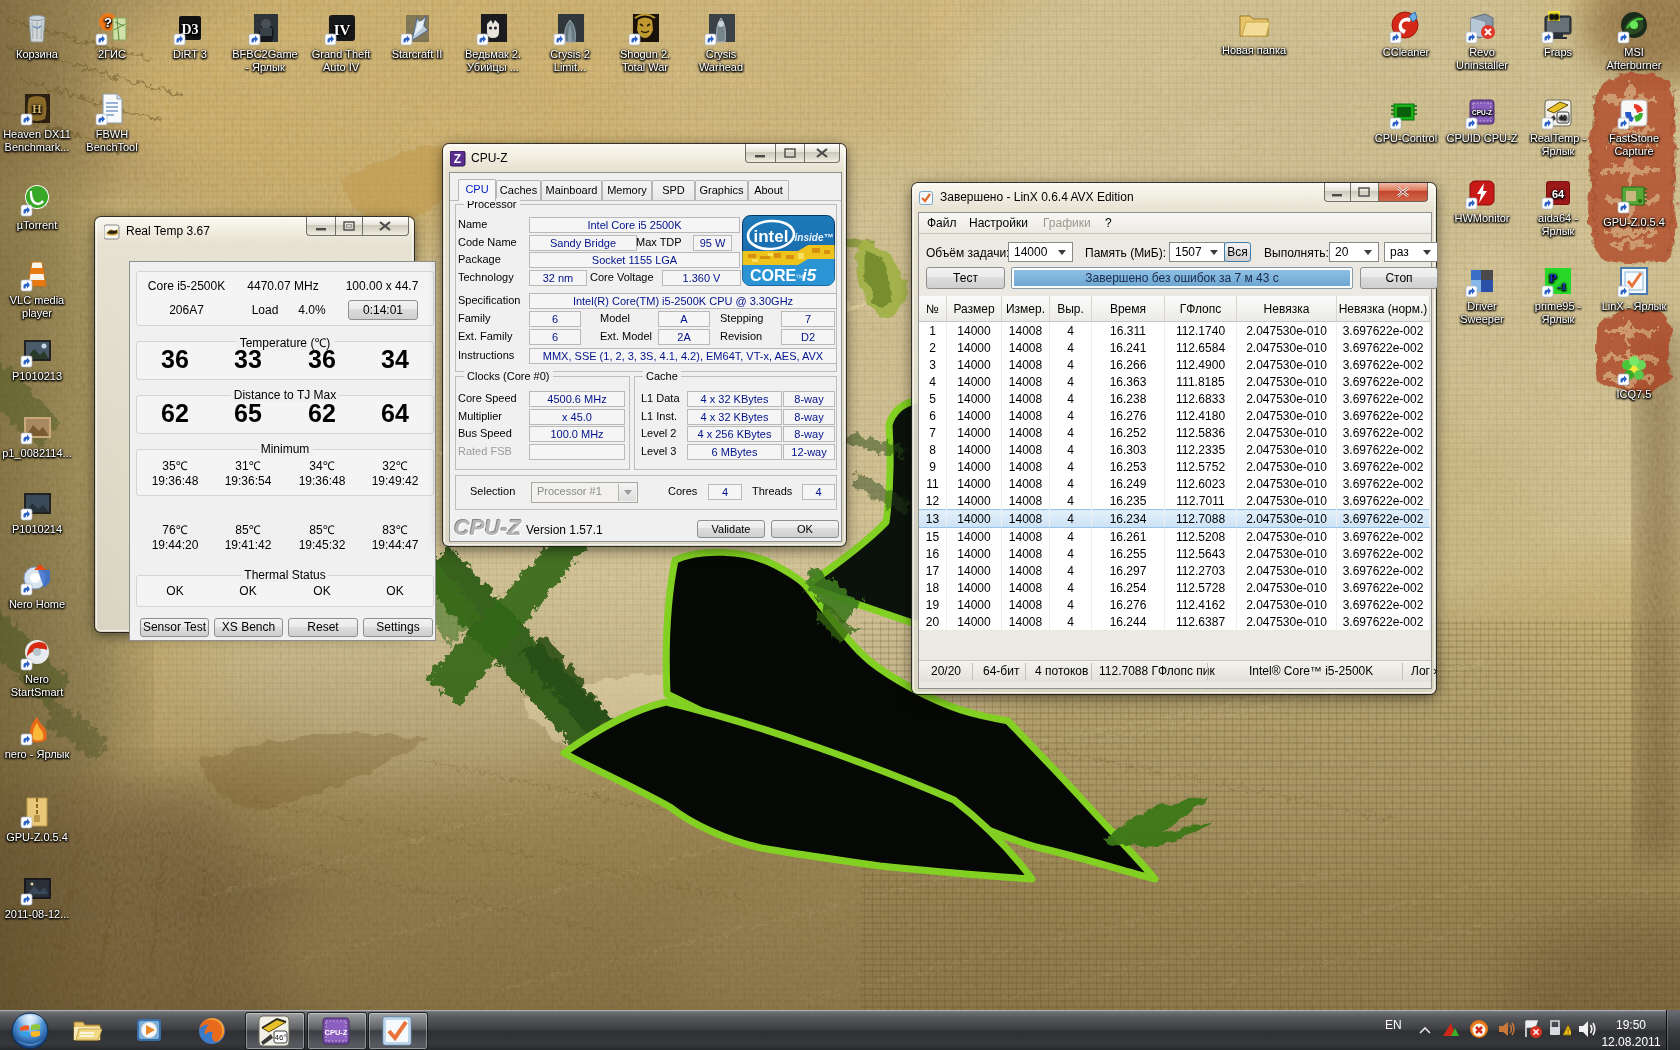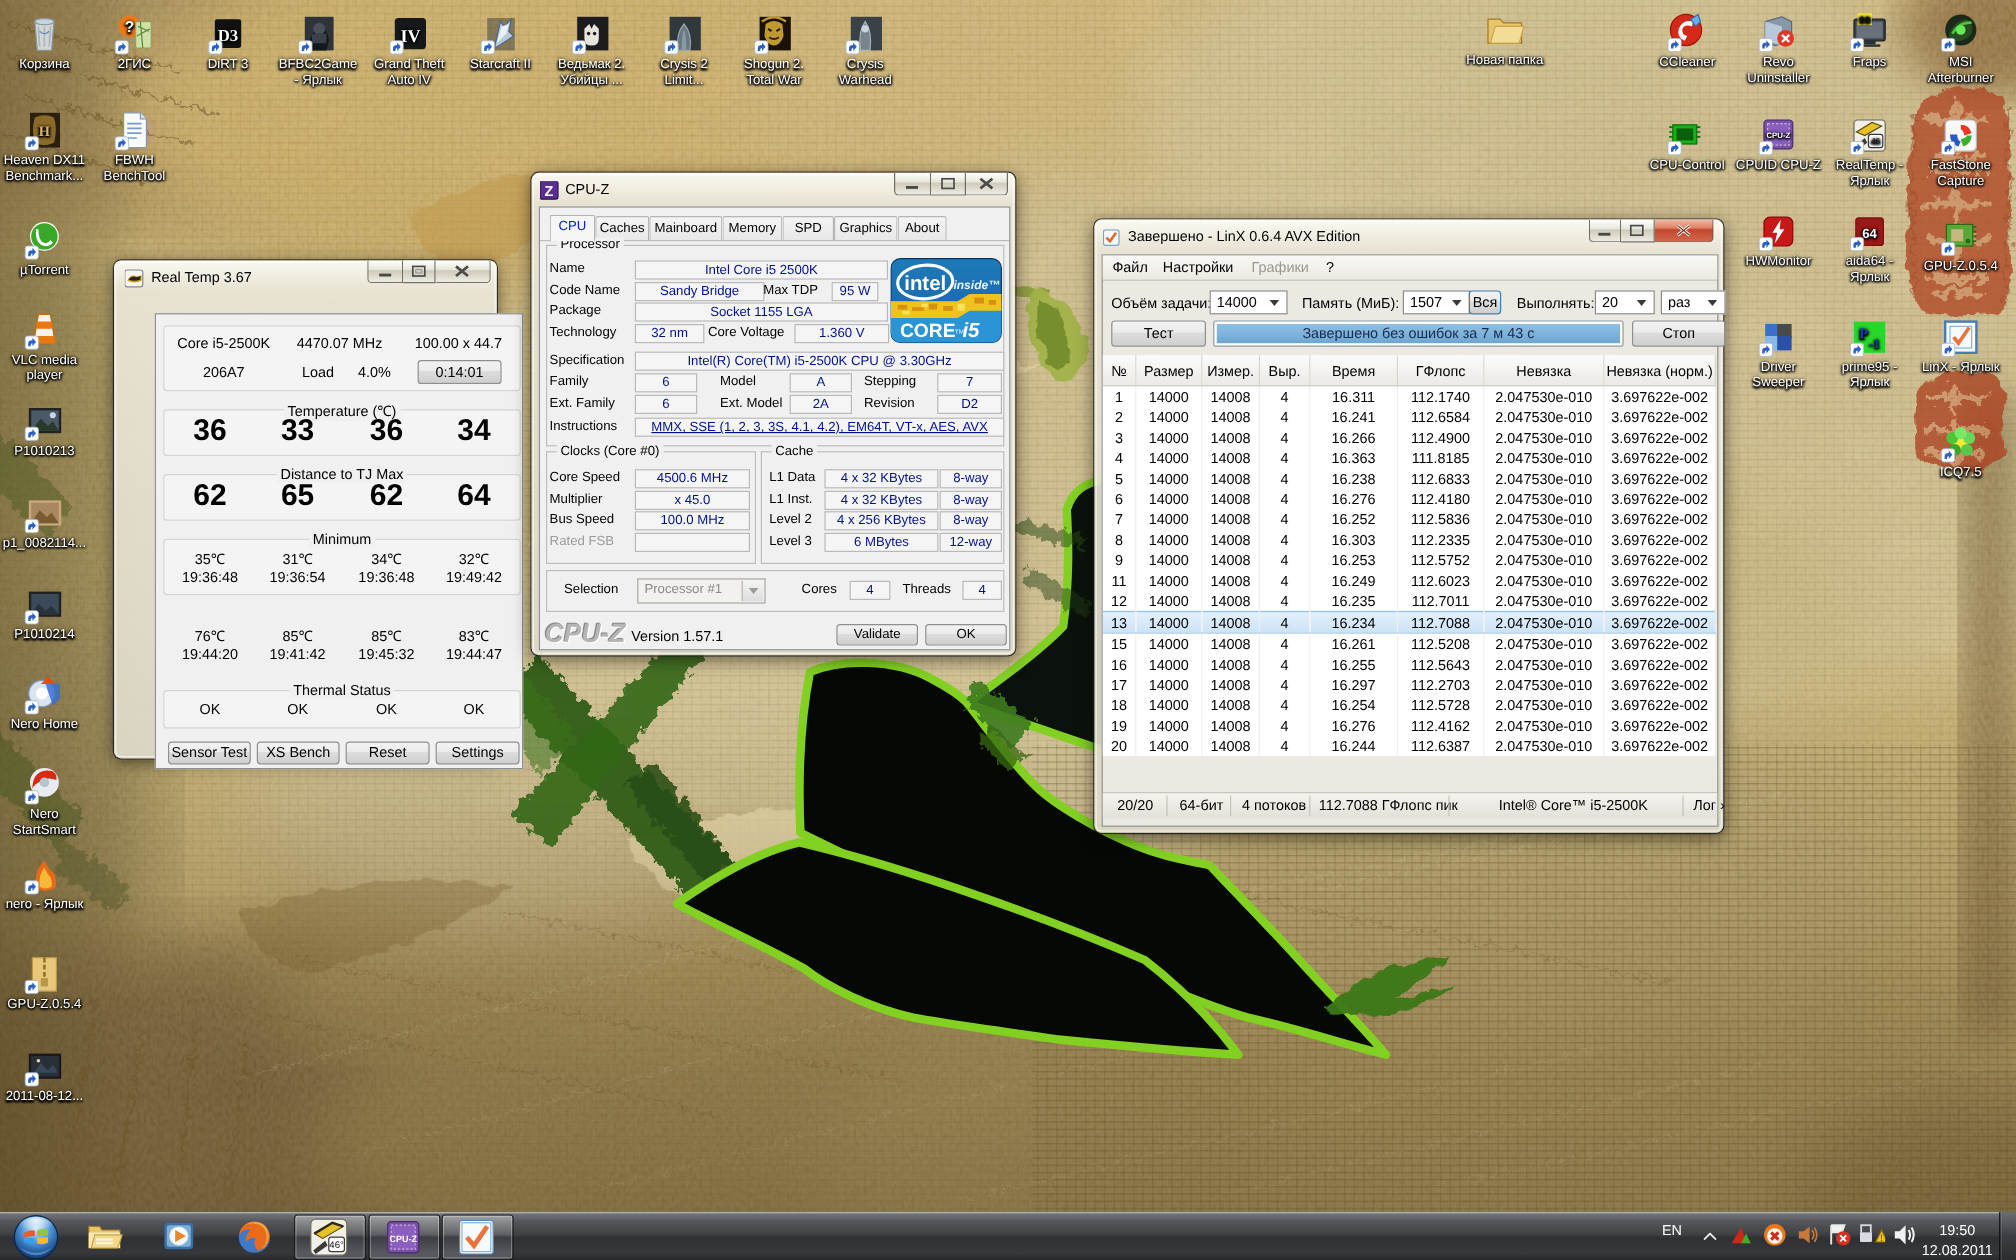--- a/index.html
+++ b/index.html
@@ -904,21 +904,21 @@
   <div class="fld" style="left:208px;top:138px;width:50px;height:14px;">A</div>
   <div class="rlab" style="left:270px;top:139px;width:56px;">Stepping</div>
   <div class="fld" style="left:331px;top:138px;width:52px;height:14px;">7</div>
   <div class="rlab" style="left:8px;top:157px;width:66px;">Ext. Family</div>
   <div class="fld" style="left:79px;top:156px;width:50px;height:14px;">6</div>
   <div class="rlab" style="left:150px;top:157px;width:56px;">Ext. Model</div>
   <div class="fld" style="left:208px;top:156px;width:50px;height:14px;">2A</div>
   <div class="rlab" style="left:270px;top:157px;width:56px;">Revision</div>
   <div class="fld" style="left:331px;top:156px;width:52px;height:14px;">D2</div>
   <div class="rlab" style="left:8px;top:176px;width:66px;">Instructions</div>
-  <div class="fld" style="left:79px;top:175px;width:306px;height:14px;text-decoration:underline;">MMX, SSE (1, 2, 3, 3S, 4.1, 4.2), EM64T, VT-x, AES, AVX</div>
+  <div class="fld" style="left:79px;top:175px;width:306px;height:14px;">MMX, SSE (1, 2, 3, 3S, 4.1, 4.2), EM64T, VT-x, AES, AVX</div>
 
   <div style="position:absolute;left:292px;top:42px;width:93px;height:71px;">
    <svg width="93" height="71" viewBox="0 0 93 71">
     <defs>
      <linearGradient id="ibg" x1="0" y1="0" x2="0" y2="1">
               <stop offset="0" stop-color="#1e7ab8"></stop>
               <stop offset="0.5" stop-color="#1a6eb0"></stop>
               <stop offset="1" stop-color="#2a90cc"></stop>
             </linearGradient>
      <clipPath id="ibc">

